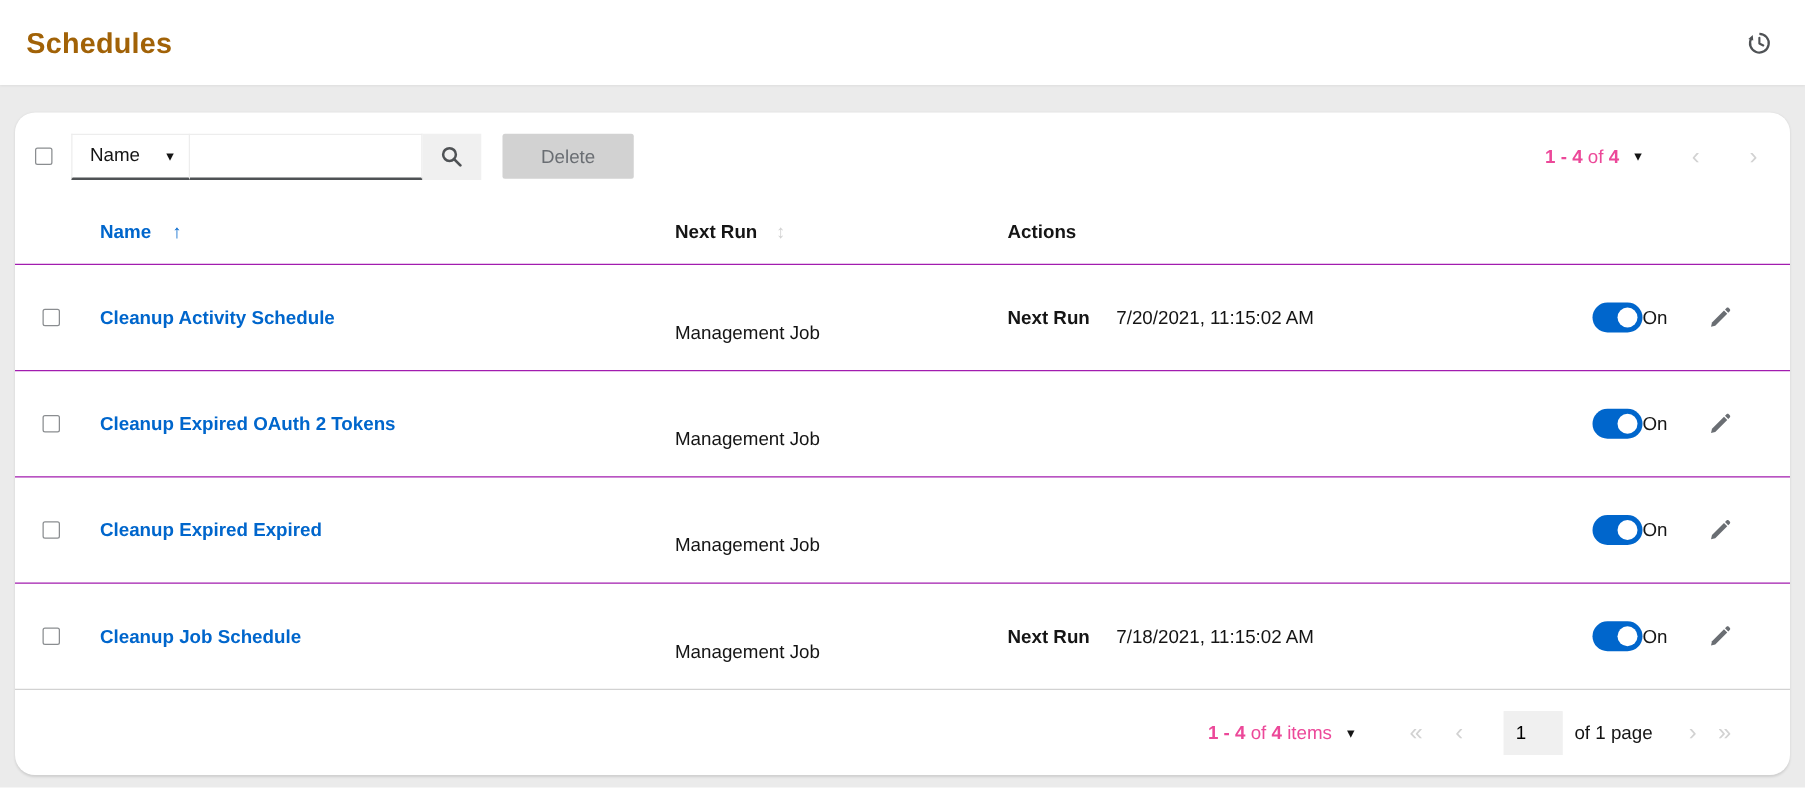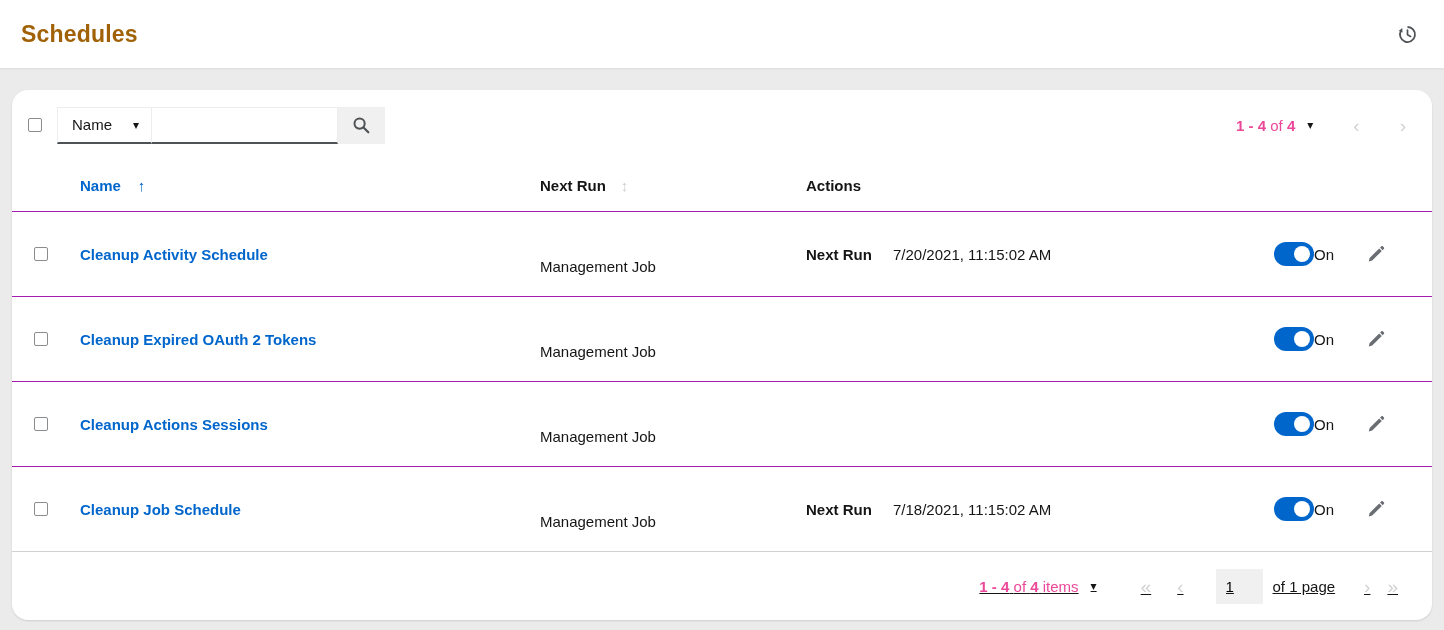--- a/index.html
+++ b/index.html
@@ -130,22 +130,21 @@
   .toggle-label { font-size: 15px; }
   .edit-btn { background: none; border: none; cursor: pointer; margin-left: 33px; display: flex; padding: 0; }
 
   
   .tfooter {
     border-top: 1px solid #d2d2d2;
     flex: 1;
     display: flex;
     align-items: center;
     justify-content: flex-end;
-    padding-right: 34px;
-    text-decoration: underline;
+    padding-right: 47px;
   }
   .tfooter .caret { margin-left: 12px; cursor: pointer; }
   .tfooter .chev.first { margin-left: 44px; }
   .tfooter .chev.prev  { margin-left: 26px; }
   .page-input {
     margin-left: 32px;
     width: 47px; height: 35px;
     background: #f0f0f0;
     border: 1px solid #f0f0f0;
     padding-left: 9px;
@@ -178,20 +177,21 @@
       <span>Name</span>
       <span class="caret">▾</span>
     </div>
     <input class="search-input" type="text" placeholder="" style="">
     <button class="search-btn">
       <svg width="19" height="19" viewBox="0 0 19 19">
         <circle cx="7.6" cy="7.6" r="5.1" fill="none" stroke="#4f5255" stroke-width="2"></circle>
         <line x1="11.5" y1="11.5" x2="16.3" y2="16.3" stroke="#4f5255" stroke-width="2.2" stroke-linecap="round"></line>
       </svg>
     </button>
+    <button class="delete-btn">Delete</button>
     <div class="spacer"></div>
     <div class="top-pag">
       <span class="pag-text"><b>1 - 4</b>
         <span>of</span>
         <b>4</b></span>
       <span class="caret">▾</span>
       <span class="chev">‹</span>
       <span class="chev">›</span>
     </div>
   </div>
@@ -265,21 +265,21 @@
         </svg>
       </button>
     </div>
   </div>
 
   <div class="trow drow">
     <div class="cell c-check">
         <input type="checkbox" style="">
       </div>
     <div class="cell">
-        <a class="row-link">Cleanup Actions Sessions</a>
+        <a class="row-link">Cleanup Expired Expired</a>
       </div>
     <div class="cell">
         <span class="type-text">Management Job</span>
       </div>
     <div class="cell">
       <span class="nr-label"></span>
       <span class="nr-value"></span>
     </div>
     <div class="cell">
       <span class="toggle">

